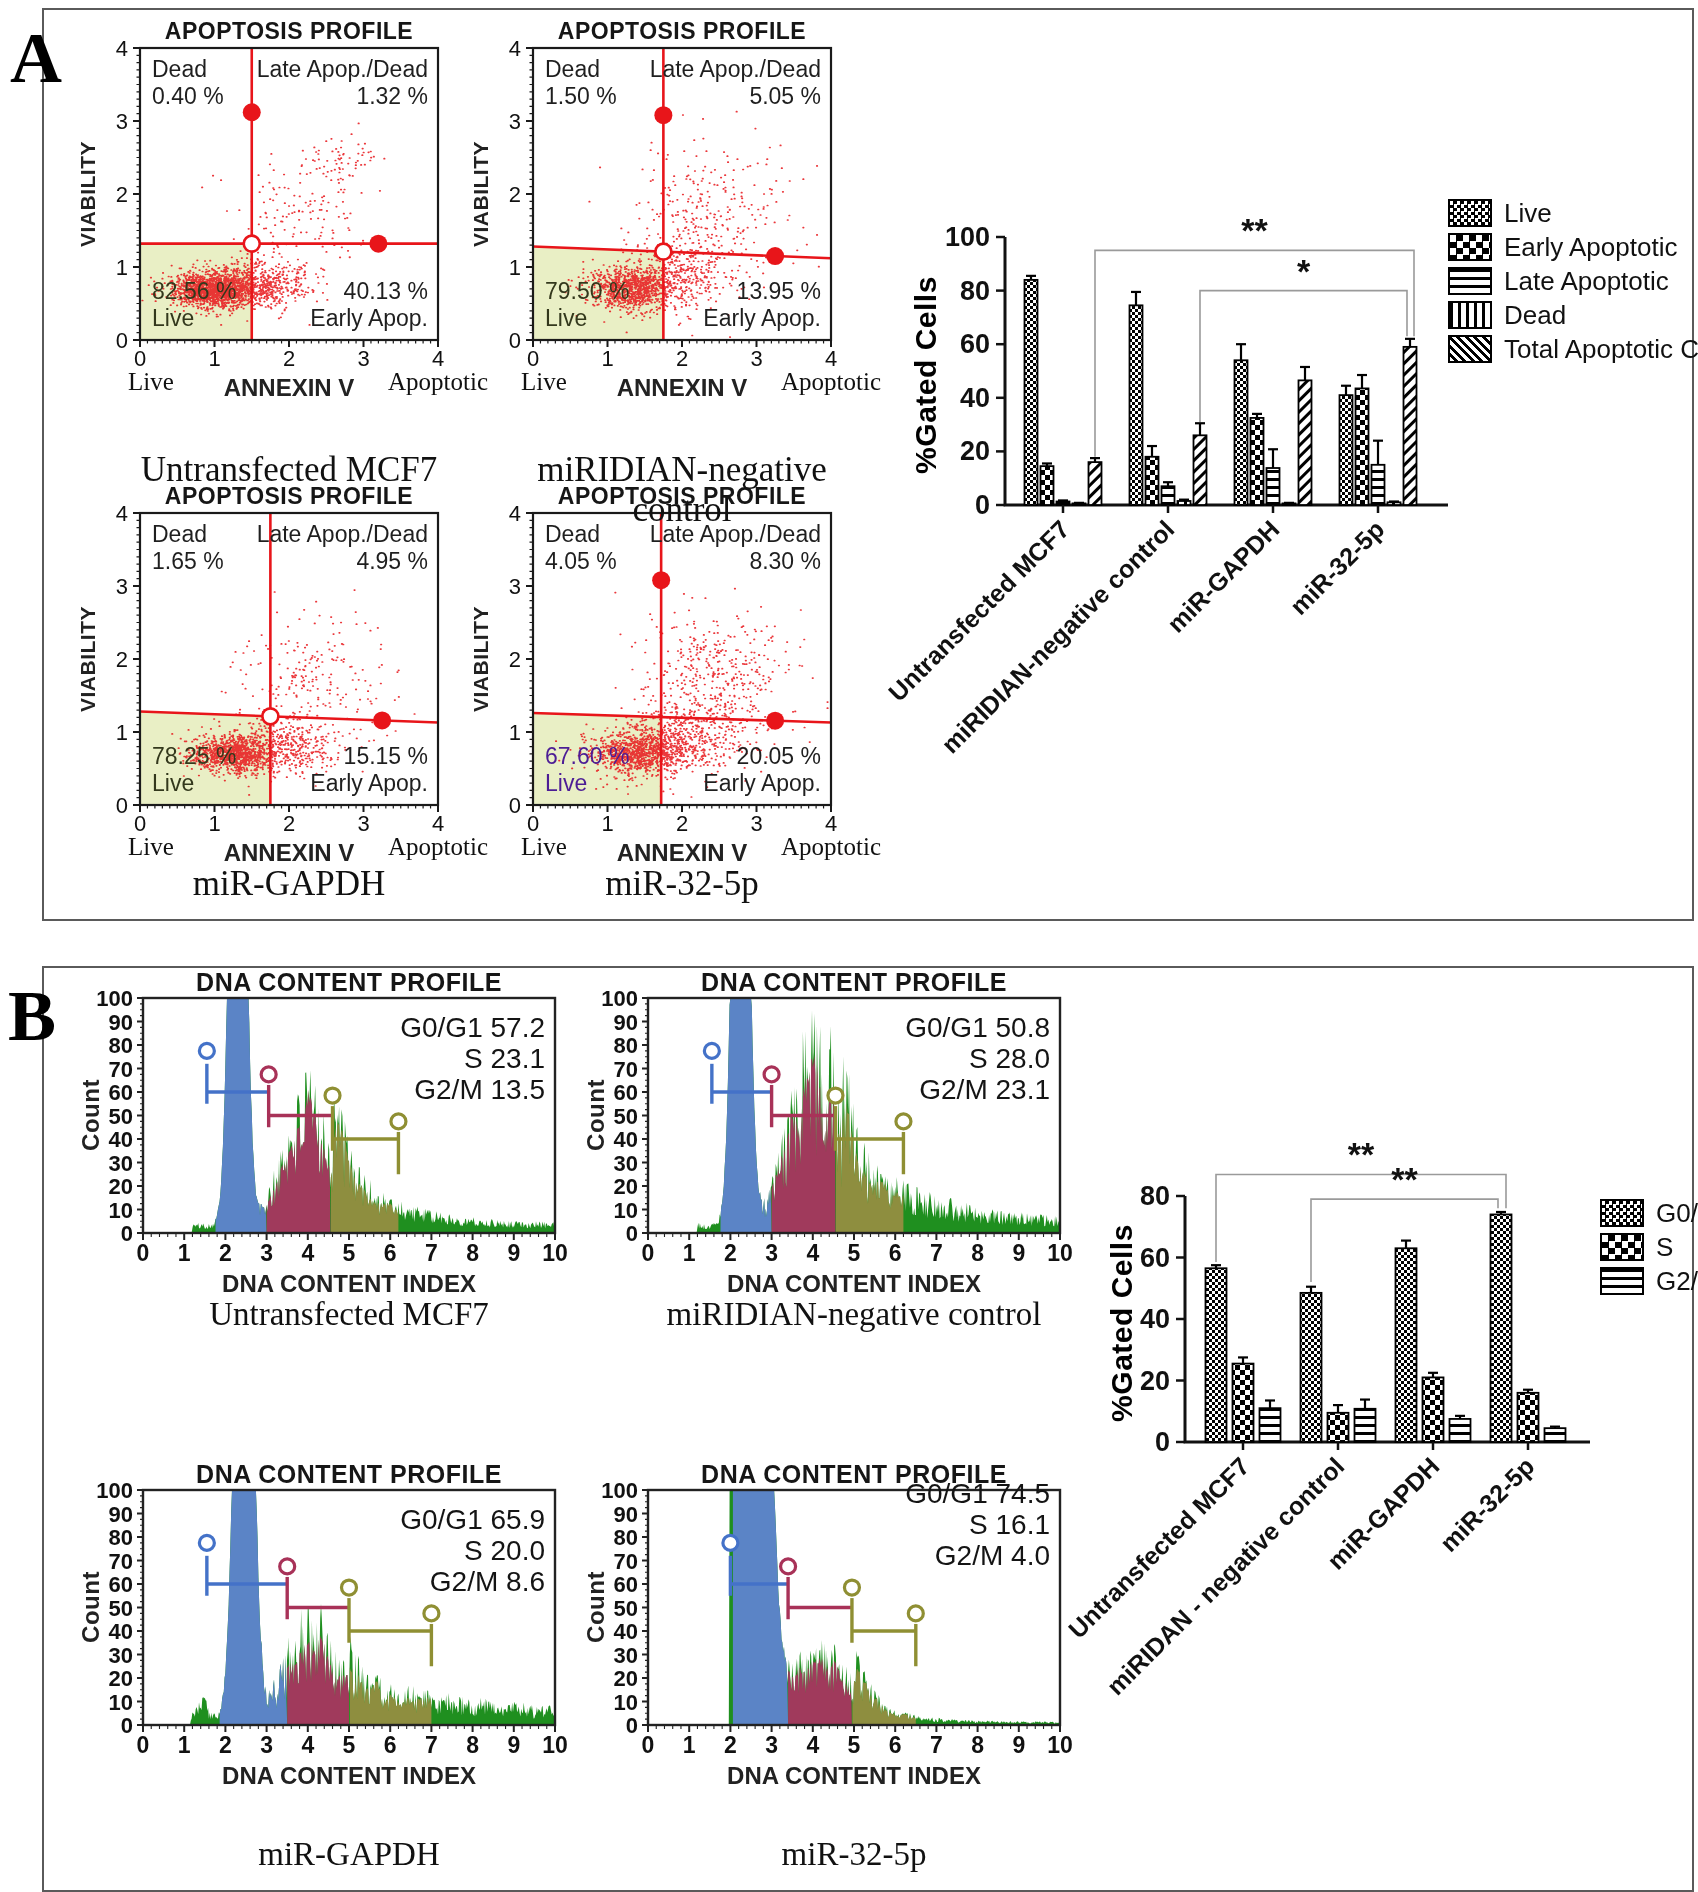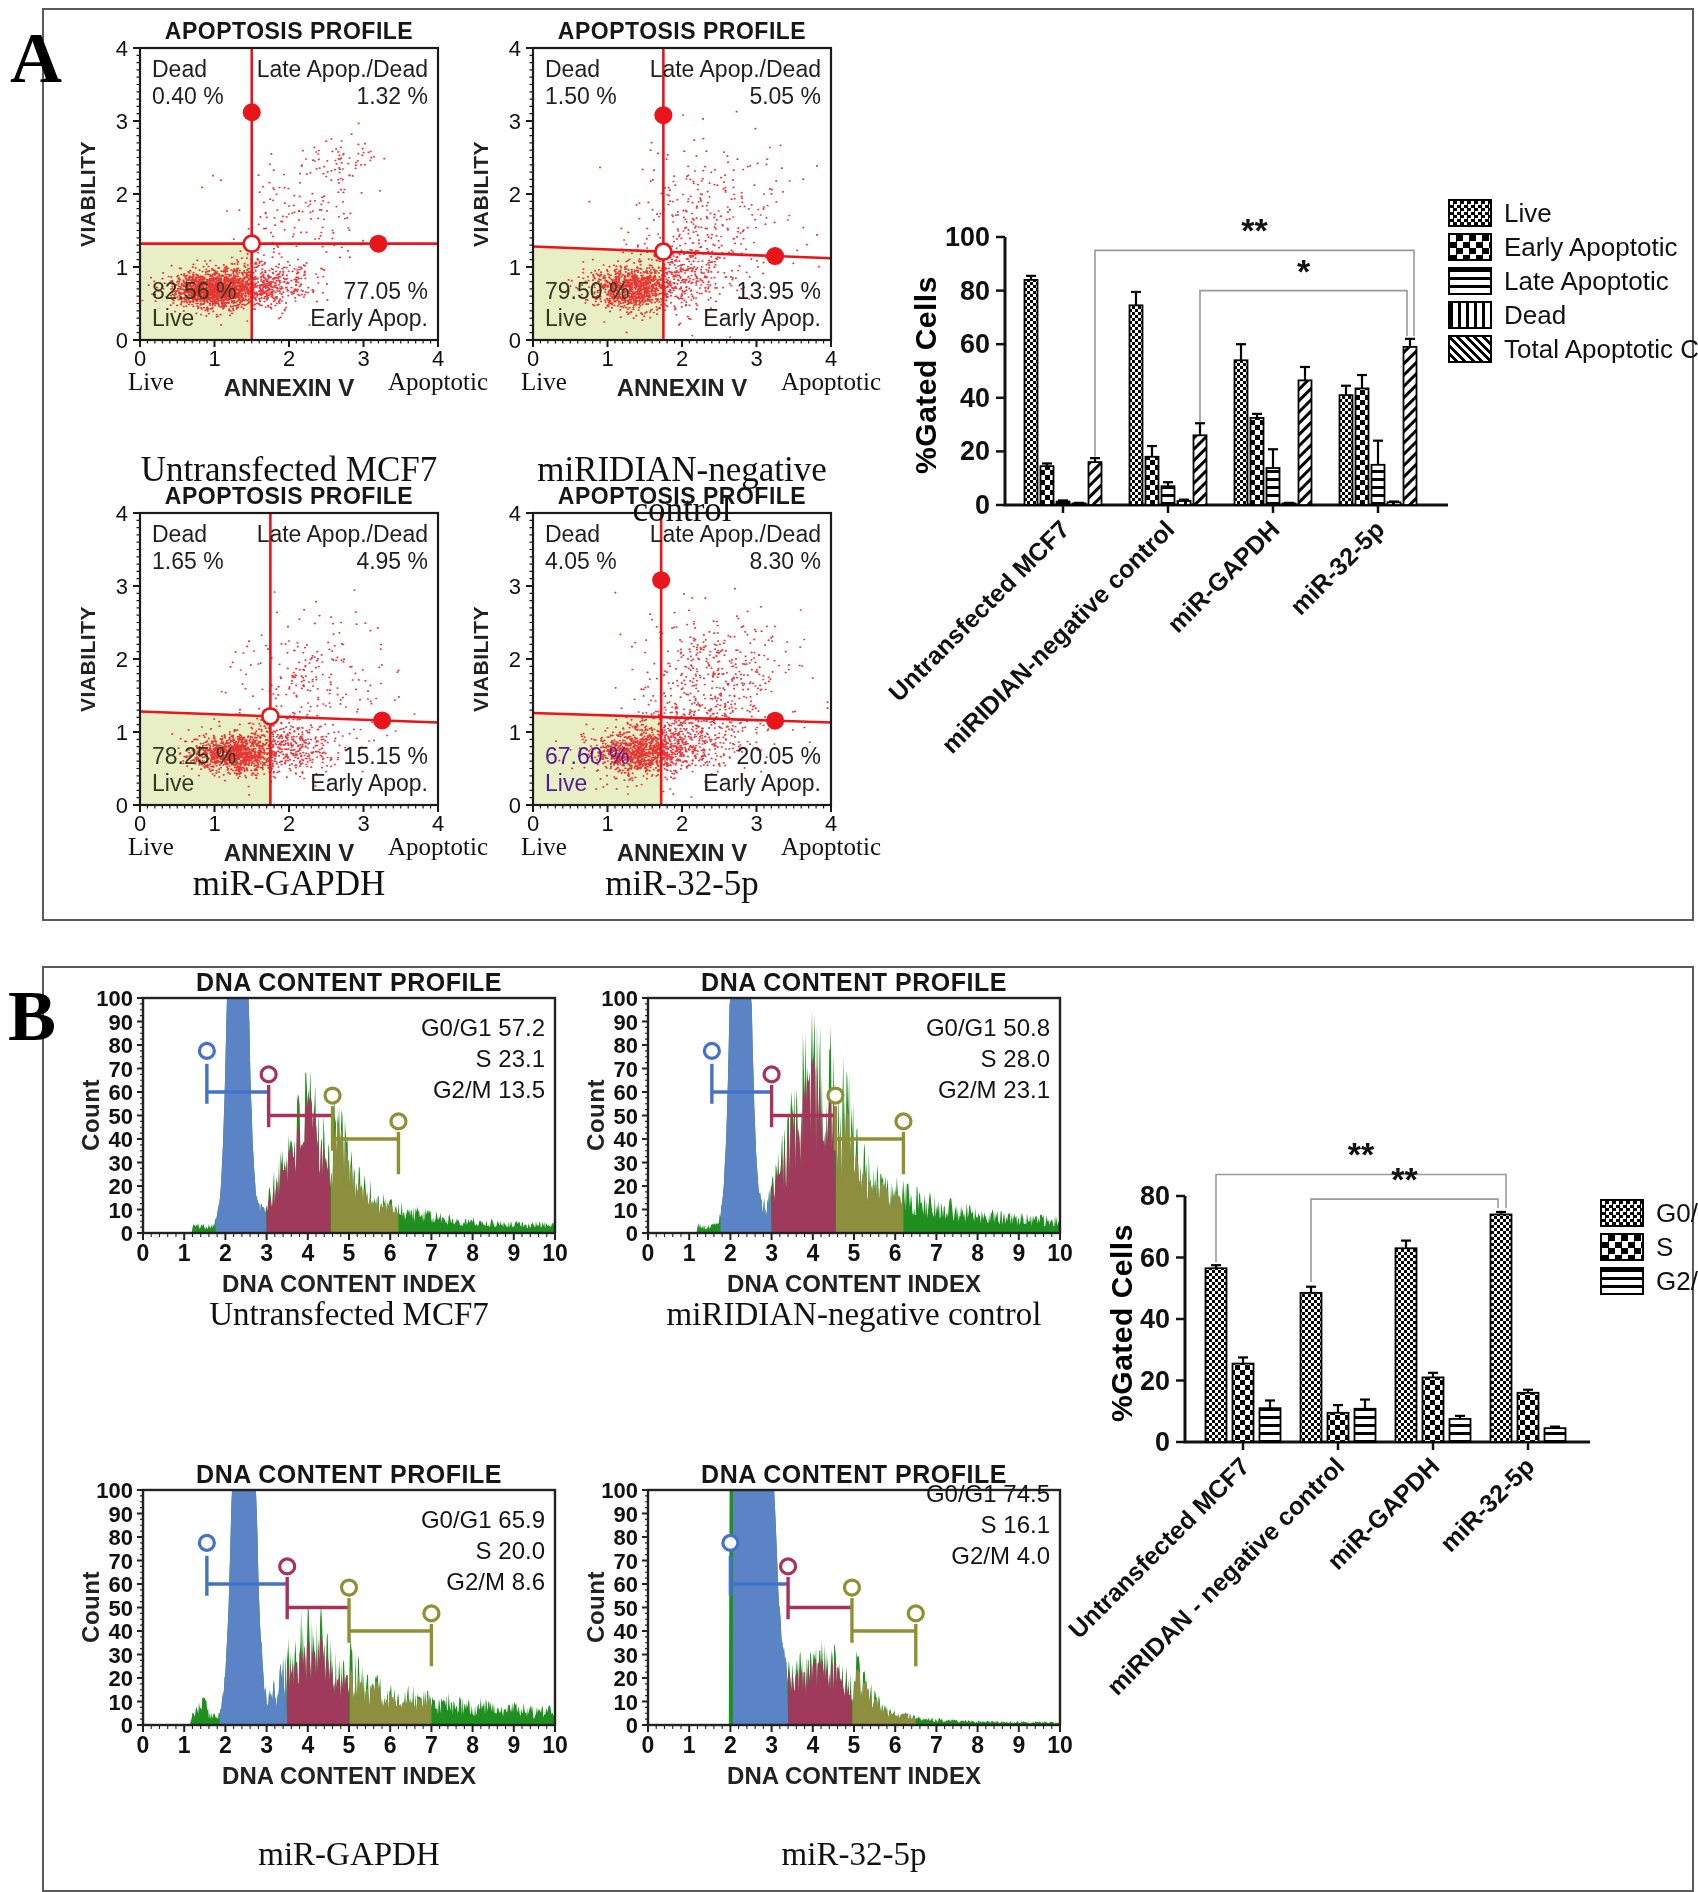--- a/index.html
+++ b/index.html
@@ -12,21 +12,21 @@
               letter-spacing:.5px;color:#161616;}
   .caption{position:absolute;text-align:center;font-family:"Liberation Serif",serif;
            font-size:35px;color:#111;}
   .quad{position:absolute;font-size:23px;line-height:27px;color:#1f1f1f;pointer-events:none;}
   .quad.right{text-align:right;}
   .rot-label{position:absolute;text-align:center;transform:rotate(-90deg);font-size:21px;
              font-weight:600;color:#222;letter-spacing:.5px;}
   .rot-label.big{font-size:30px;font-weight:bold;color:#000;}
   .xaxis-label{position:absolute;text-align:center;font-size:24px;font-weight:600;color:#222;}
   .corner-label{position:absolute;font-family:"Liberation Serif",serif;font-size:25px;color:#111;}
-  .stats{position:absolute;text-align:right;font-size:24px;line-height:31px;color:#141414;}
+  .stats{position:absolute;text-align:right;font-size:28px;line-height:31px;color:#141414;}
   svg.chart{position:absolute;overflow:visible;pointer-events:none;}
   .legend{position:absolute;}
   .legend-row{display:flex;align-items:center;height:34px;}
   .legend-swatch{width:40px;height:24px;border:2px solid #000;flex:0 0 auto;}
   .legend-text{padding-left:12px;font-size:26px;color:#111;white-space:nowrap;}
   .sw-checker-fine{background:repeating-conic-gradient(#000 0 25%,#fff 0 50%) 0 0/7px 7px;}
   .sw-checker-coarse{background:repeating-conic-gradient(#000 0 25%,#fff 0 50%) 0 0/13px 13px;}
   .sw-h-lines{background:repeating-linear-gradient(180deg,#000 0 3px,#fff 3px 8px);}
   .sw-v-lines{background:repeating-linear-gradient(90deg,#000 0 3px,#fff 3px 8px);}
   .sw-diag{background:repeating-linear-gradient(45deg,#fff 0 3px,#000 3px 6px);}
@@ -160,21 +160,21 @@
     </div>
   <div class="quad right" style="left:140px;top:56px;width:288px;">
     <div>Late Apop./Dead</div>
       <div>1.32 %</div>
     </div>
   <div class="quad" style="left:152px;top:278px;color:#33381c;">
     <div>82.56 %</div>
       <div>Live</div>
     </div>
   <div class="quad right" style="left:140px;top:278px;width:288px;">
-    <div>77.05 %</div>
+    <div>40.13 %</div>
       <div>Early Apop.</div>
     </div>
   <div class="rot-label" style="left:-12px;top:182px;width:200px;">VIABILITY</div>
   <div class="xaxis-label" style="left:140px;top:374px;width:298px;">ANNEXIN V</div>
   <div class="corner-label" style="left:128px;top:368px;">Live</div>
   <div class="corner-label" style="left:388px;top:368px;">Apoptotic</div>
   <div class="caption" style="left:100px;top:450px;width:378px;">Untransfected MCF7</div>
 
   <div class="plot-title" style="left:533px;top:18px;width:298px;">APOPTOSIS PROFILE</div>
   <div class="quad" style="left:545px;top:56px;">

